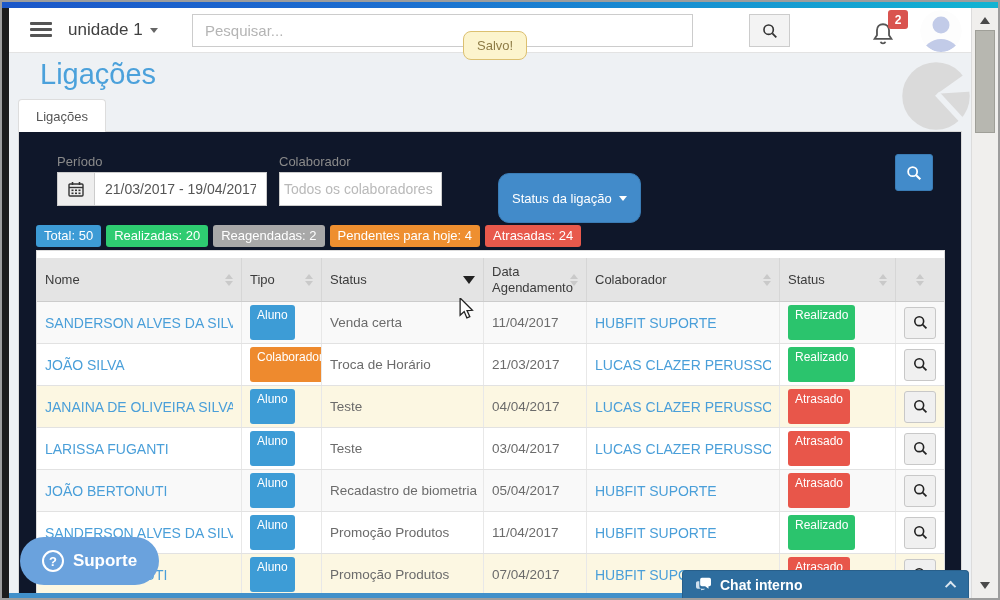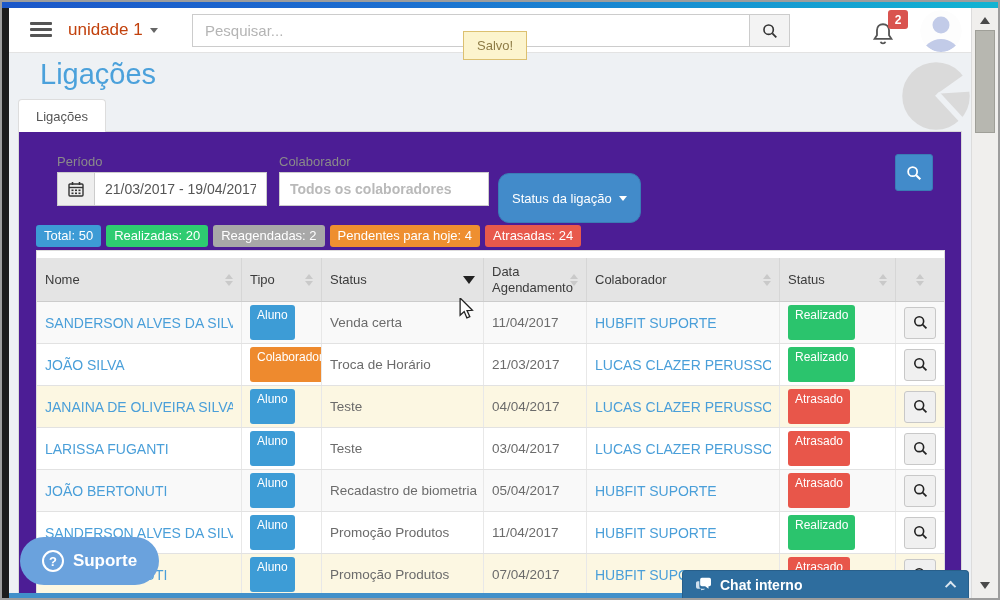--- a/index.html
+++ b/index.html
@@ -12,54 +12,54 @@
     background:linear-gradient(90deg,#1b57c9 0%, #1d6fd0 40%, #12b4d2 100%); z-index:8;}
 
   
   .side-strip{ position:absolute; left:0; top:6px; width:7px; height:590px; background:#1c1c1c; z-index:7;}
 
   
   .topbar{ position:absolute; left:0; top:6px; width:996px; height:45px; background:#fff;
            border-bottom:1px solid #e3e3e3; z-index:2;}
   .hamburger{ position:absolute; left:28px; top:14px; width:22px; height:16px; cursor:pointer;}
   .hamburger i{ display:block; height:3px; background:#555; margin-bottom:3px; border-radius:1px;}
-  .unit{ position:absolute; left:66px; top:10px; font-size:17px; color:#c2410c; display:flex; align-items:center; gap:7px; height:24px; cursor:pointer;}
+  .unit{ position:absolute; left:66px; top:10px; font-size:17px; color:#404040; display:flex; align-items:center; gap:7px; height:24px; cursor:pointer;}
   .caret{ width:0; height:0; border-left:4px solid transparent; border-right:4px solid transparent; border-top:5px solid #666;}
-  .top-search{ position:absolute; left:190px; top:6px; width:558px; height:33px; border:1px solid #ccc;
+  .top-search{ position:absolute; left:190px; top:6px; width:501px; height:33px; border:1px solid #ccc;
                padding:0 12px; font-size:15px; color:#555; background:#fff; font-family:"Liberation Sans",sans-serif;}
   .top-search::placeholder{ color:#b4b4b4; }
   .top-search-btn{ position:absolute; left:747px; top:6px; width:41px; height:33px; background:#f3f3f3;
                    border:1px solid #ccc; cursor:pointer; display:flex; align-items:center; justify-content:center;}
   .bell{ position:absolute; left:868px; top:13px; width:26px; height:28px; cursor:pointer;}
   .notif-badge{ position:absolute; left:886px; top:2px; min-width:20px; height:19px; background:#d9534f; color:#fff;
                 font-size:12px; font-weight:bold; border-radius:3px; display:flex; align-items:center; justify-content:center; padding:0 4px; z-index:3;}
   .avatar{ position:absolute; left:918px; top:2px; width:42px; height:42px; border-radius:50%; overflow:hidden; cursor:pointer; background:#fff;}
 
   
   .toast{ position:absolute; left:461px; top:29px; background:#fcf4cd; border:1px solid #dcc070; color:#8e7c46;
-          font-size:13px; padding:6px 13px; border-radius:0; z-index:9;}
+          font-size:13px; padding:6px 13px; border-radius:8px; z-index:9;}
 
   
   .page-title{ position:absolute; left:38px; top:56px; font-size:29px; color:#4ba1db; z-index:1;}
   .watermark{ position:absolute; left:898px; top:58px; z-index:0;}
 
   .tab{ position:absolute; left:16px; top:97px; height:33px; padding:0 17px; background:#fff; border:1px solid #ddd;
         border-bottom:none; border-radius:4px 4px 0 0; font-size:13px; color:#555; display:flex; align-items:center; z-index:3; cursor:pointer;}
 
   
-  .panel{ position:absolute; left:16px; top:129px; width:944px; height:463px; background:#4c1d95;
+  .panel{ position:absolute; left:16px; top:129px; width:944px; height:463px; background:#0f172a;
           border:1px solid #d9d9d9; z-index:1; overflow:hidden;}
   .flabel{ position:absolute; font-size:13px; color:#8a8a8a;}
   .lbl-periodo{ left:38px; top:22px; }
   .lbl-colab{ left:260px; top:22px; }
   .date-group{ position:absolute; left:38px; top:40px; height:34px; display:flex;}
   .date-addon{ width:37px; border:1px solid #ccc; border-right:none; background:#eee; display:flex; align-items:center; justify-content:center;}
   .date-input{ width:173px; border:1px solid #ccc; font-size:14px; color:#555; padding:0 10px; font-family:"Liberation Sans",sans-serif;}
-  .colab-input{ position:absolute; left:260px; top:40px; width:210px; height:34px; border:1px solid #ccc;
-                font-size:14px; padding:0 10px; font-family:"Liberation Sans",sans-serif; color:#555;font-weight:bold;}
+  .colab-input{ position:absolute; left:260px; top:40px; width:163px; height:34px; border:1px solid #ccc;
+                font-size:14px; padding:0 4px; font-family:"Liberation Sans",sans-serif; color:#555;}
   .colab-input::placeholder{ color:#b9b9b9; }
   .status-btn{ position:absolute; left:479px; top:41px; height:50px; padding:0 13px; background:#428bca; color:#fff;
                border:1px solid #3a7cb5; border-radius:11px; font-size:13px; display:flex; align-items:center; gap:7px; cursor:pointer; font-family:"Liberation Sans",sans-serif;}
   .status-btn .caret{ border-top-color:#fff; }
   .filter-search-btn{ position:absolute; left:876px; top:22px; width:38px; height:37px; background:#428bca;
                       border:1px solid #3a7cb5; border-radius:3px; cursor:pointer; display:flex; align-items:center; justify-content:center;}
 
   .badges-row{ position:absolute; left:17px; top:93px; display:flex; gap:5px;}
   .sum-badge{ color:#fff; font-size:13px; padding:3px 8px 4px; border-radius:3px; white-space:nowrap;}
 

